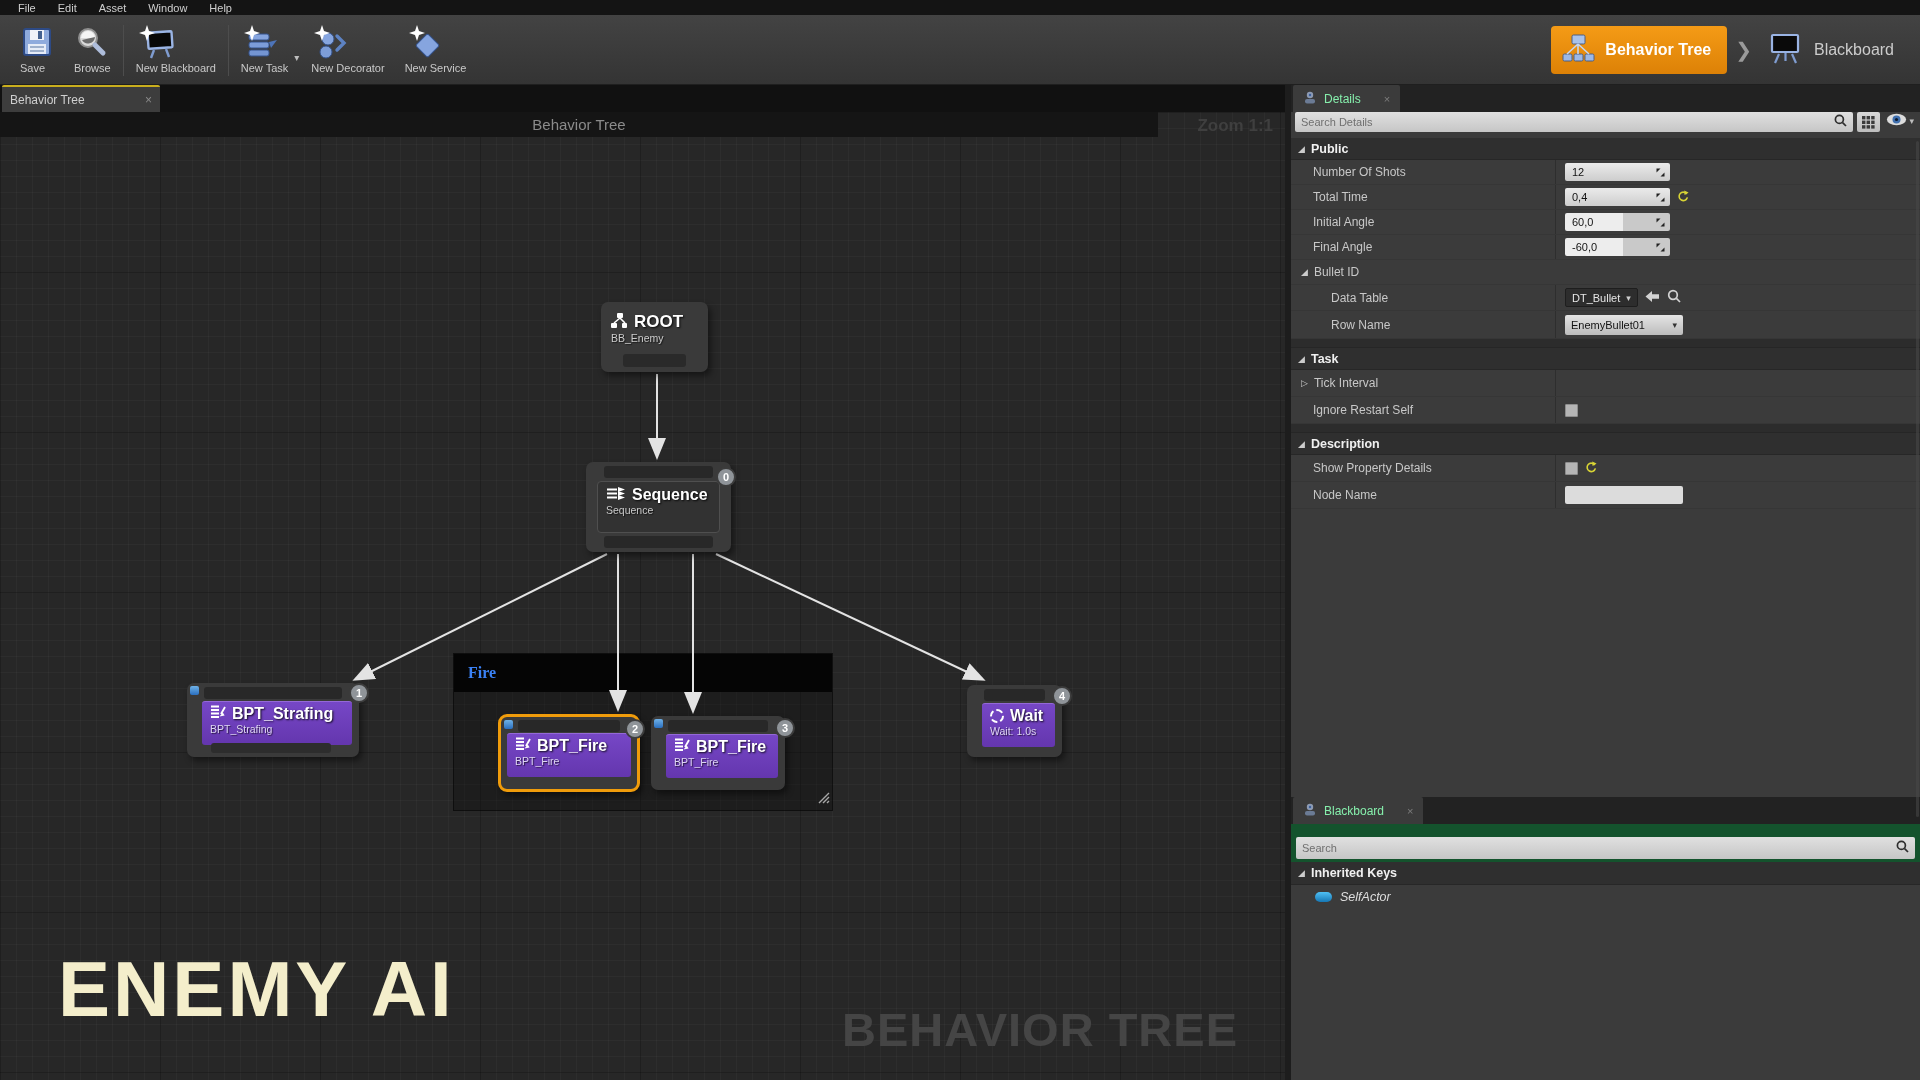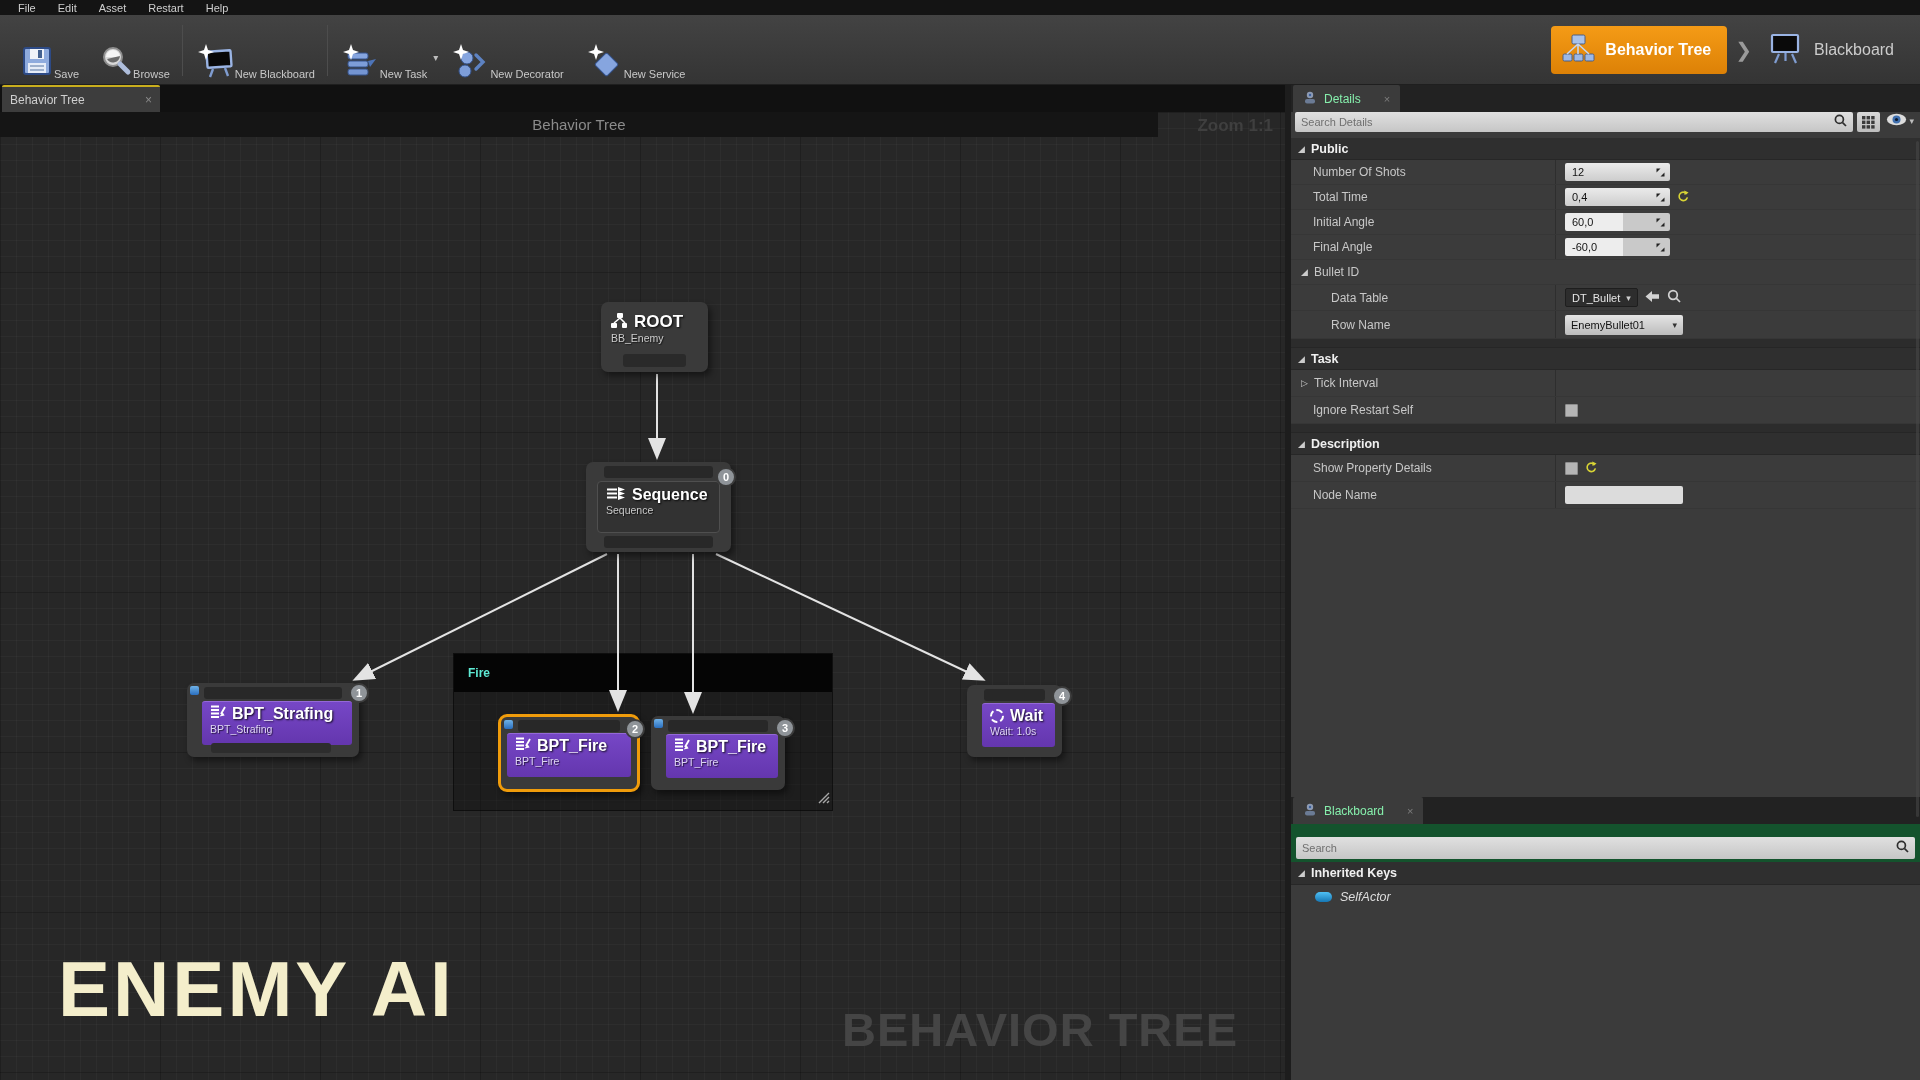--- a/index.html
+++ b/index.html
@@ -9,21 +9,21 @@
 
   
   .menubar { position:absolute; left:0; top:0; width:1920px; height:15px; background:#141414; display:flex; align-items:center; gap:2px; padding-left:8px; z-index:50; }
   .menubar span { color:#cfcfcf; font-size:11px; padding:0 10px; }
 
   
   .toolbar { position:absolute; left:0; top:15px; width:1920px; height:70px; background:linear-gradient(#434343,#343434); border-bottom:1px solid #1f1f1f; display:flex; align-items:stretch; z-index:40; }
   .yellow-wedge { position:absolute; left:0; top:14px; width:0; height:0; border-top:11px solid transparent; border-bottom:11px solid transparent; border-left:9px solid #c7a43c; }
   .tb-group { display:flex; align-items:stretch; padding:4px 8px 2px 10px; }
   .tb-sep { width:1px; background:#2a2a2a; border-right:1px solid #4d4d4d; margin:6px 2px; }
-  .tb-btn { display:flex; flex-direction:row; align-items:flex-end; justify-content:flex-start; padding:4px 10px 2px; cursor:default; }
+  .tb-btn { display:flex; flex-direction:column; align-items:flex-start; justify-content:flex-start; padding:4px 10px 2px; cursor:default; }
   .tb-btn .ico { height:38px; display:flex; align-items:center; }
   .tb-btn .lbl { color:#c9c9c9; font-size:11px; margin-top:1px; white-space:nowrap; }
   .tb-caret { color:#bdbdbd; font-size:10px; align-self:center; margin:14px 2px 0 -4px; }
   .tb-right { margin-left:auto; display:flex; align-items:center; gap:8px; padding-right:18px; }
   .bt-breadcrumb-btn { display:flex; align-items:center; gap:10px; height:48px; padding:0 16px 0 10px; border-radius:4px; background:linear-gradient(#f59b16,#dd8106); }
   .bt-breadcrumb-btn .txt { color:#ffffff; font-size:16px; font-weight:bold; }
   .crumb-sep { color:#9a9a9a; font-size:20px; }
   .bb-breadcrumb-btn { display:flex; align-items:center; gap:10px; height:48px; padding:0 8px; }
   .bb-breadcrumb-btn .txt { color:#cccccc; font-size:16px; }
 
@@ -43,21 +43,21 @@
       linear-gradient(90deg, rgba(255,255,255,.028) 1px, transparent 1px);
     background-size:160px 160px,160px 160px,16px 16px,16px 16px; }
   .graph-titlebar { position:absolute; left:0; top:0; width:1158px; height:25px; background:#151515; display:flex; align-items:center; justify-content:center; }
   .graph-titlebar .t { color:#8b8b8b; font-size:15px; }
   .zoom-label { position:absolute; top:4px; right:12px; color:#3f3f3f; font-size:17px; font-weight:bold; }
   .edges { position:absolute; left:0; top:0; z-index:2; }
 
   
   .comment { position:absolute; left:453px; top:541px; width:380px; height:158px; background:rgba(8,8,8,0.32); border:1px solid rgba(0,0,0,0.5); z-index:1; }
   .comment-header { height:38px; background:#050505; display:flex; align-items:center; padding-left:14px; }
-  .comment-header .t { color:#5eead4; font-size:12px; font-weight:bold; }
+  .comment-header .t { color:#3b82f6; font-size:16px; font-weight:bold;font-family:Liberation Serif, serif; }
   .resize-handle { position:absolute; right:2px; bottom:2px; }
 
   
   .node { position:absolute; background:#3a3a3a; border-radius:7px; box-shadow:3px 4px 6px rgba(0,0,0,0.45); z-index:3; }
   .node .conn-top { position:absolute; left:17px; right:17px; top:4px; height:12px; background:#282828; border-radius:3px; }
   .node .conn-bottom { position:absolute; left:24px; right:28px; bottom:4px; height:10px; background:#2d2d2d; border-radius:3px; }
   .badge { position:absolute; width:20px; height:20px; border-radius:50%; background:#8f9499; border:2px solid #3c3c3c; color:#ffffff; font-size:11px; font-weight:bold; display:flex; align-items:center; justify-content:center; z-index:4; }
   .chip { position:absolute; left:3px; top:3px; width:9px; height:9px; border-radius:2px; background:linear-gradient(#6fb2e8,#2a6fc0); }
   .purple-panel { position:absolute; left:15px; right:7px; background:linear-gradient(#7647c6,#6436ae); border-top:1px solid #9468d8; border-radius:3px; padding:3px 8px 2px; }
   .ttl-row { display:flex; align-items:center; gap:6px; }
@@ -129,21 +129,21 @@
 </style>
 </head>
 <body>
 
 <div class="screen">
 
   <div class="menubar">
     <span>File</span>
     <span>Edit</span>
     <span>Asset</span>
-    <span>Restart</span>
+    <span>Window</span>
     <span>Help</span>
   </div>
 
   <div class="toolbar">
     <div class="tb-group">
       <div class="tb-btn">
         <span class="ico">
           <svg width="34" height="34" viewBox="0 0 34 34">
               <rect x="4" y="4" width="26" height="26" rx="2" fill="#8fabdd" stroke="#2d4a85" stroke-width="2"></rect>
               <rect x="10" y="5" width="14" height="10" fill="#f0f3f9"></rect>

